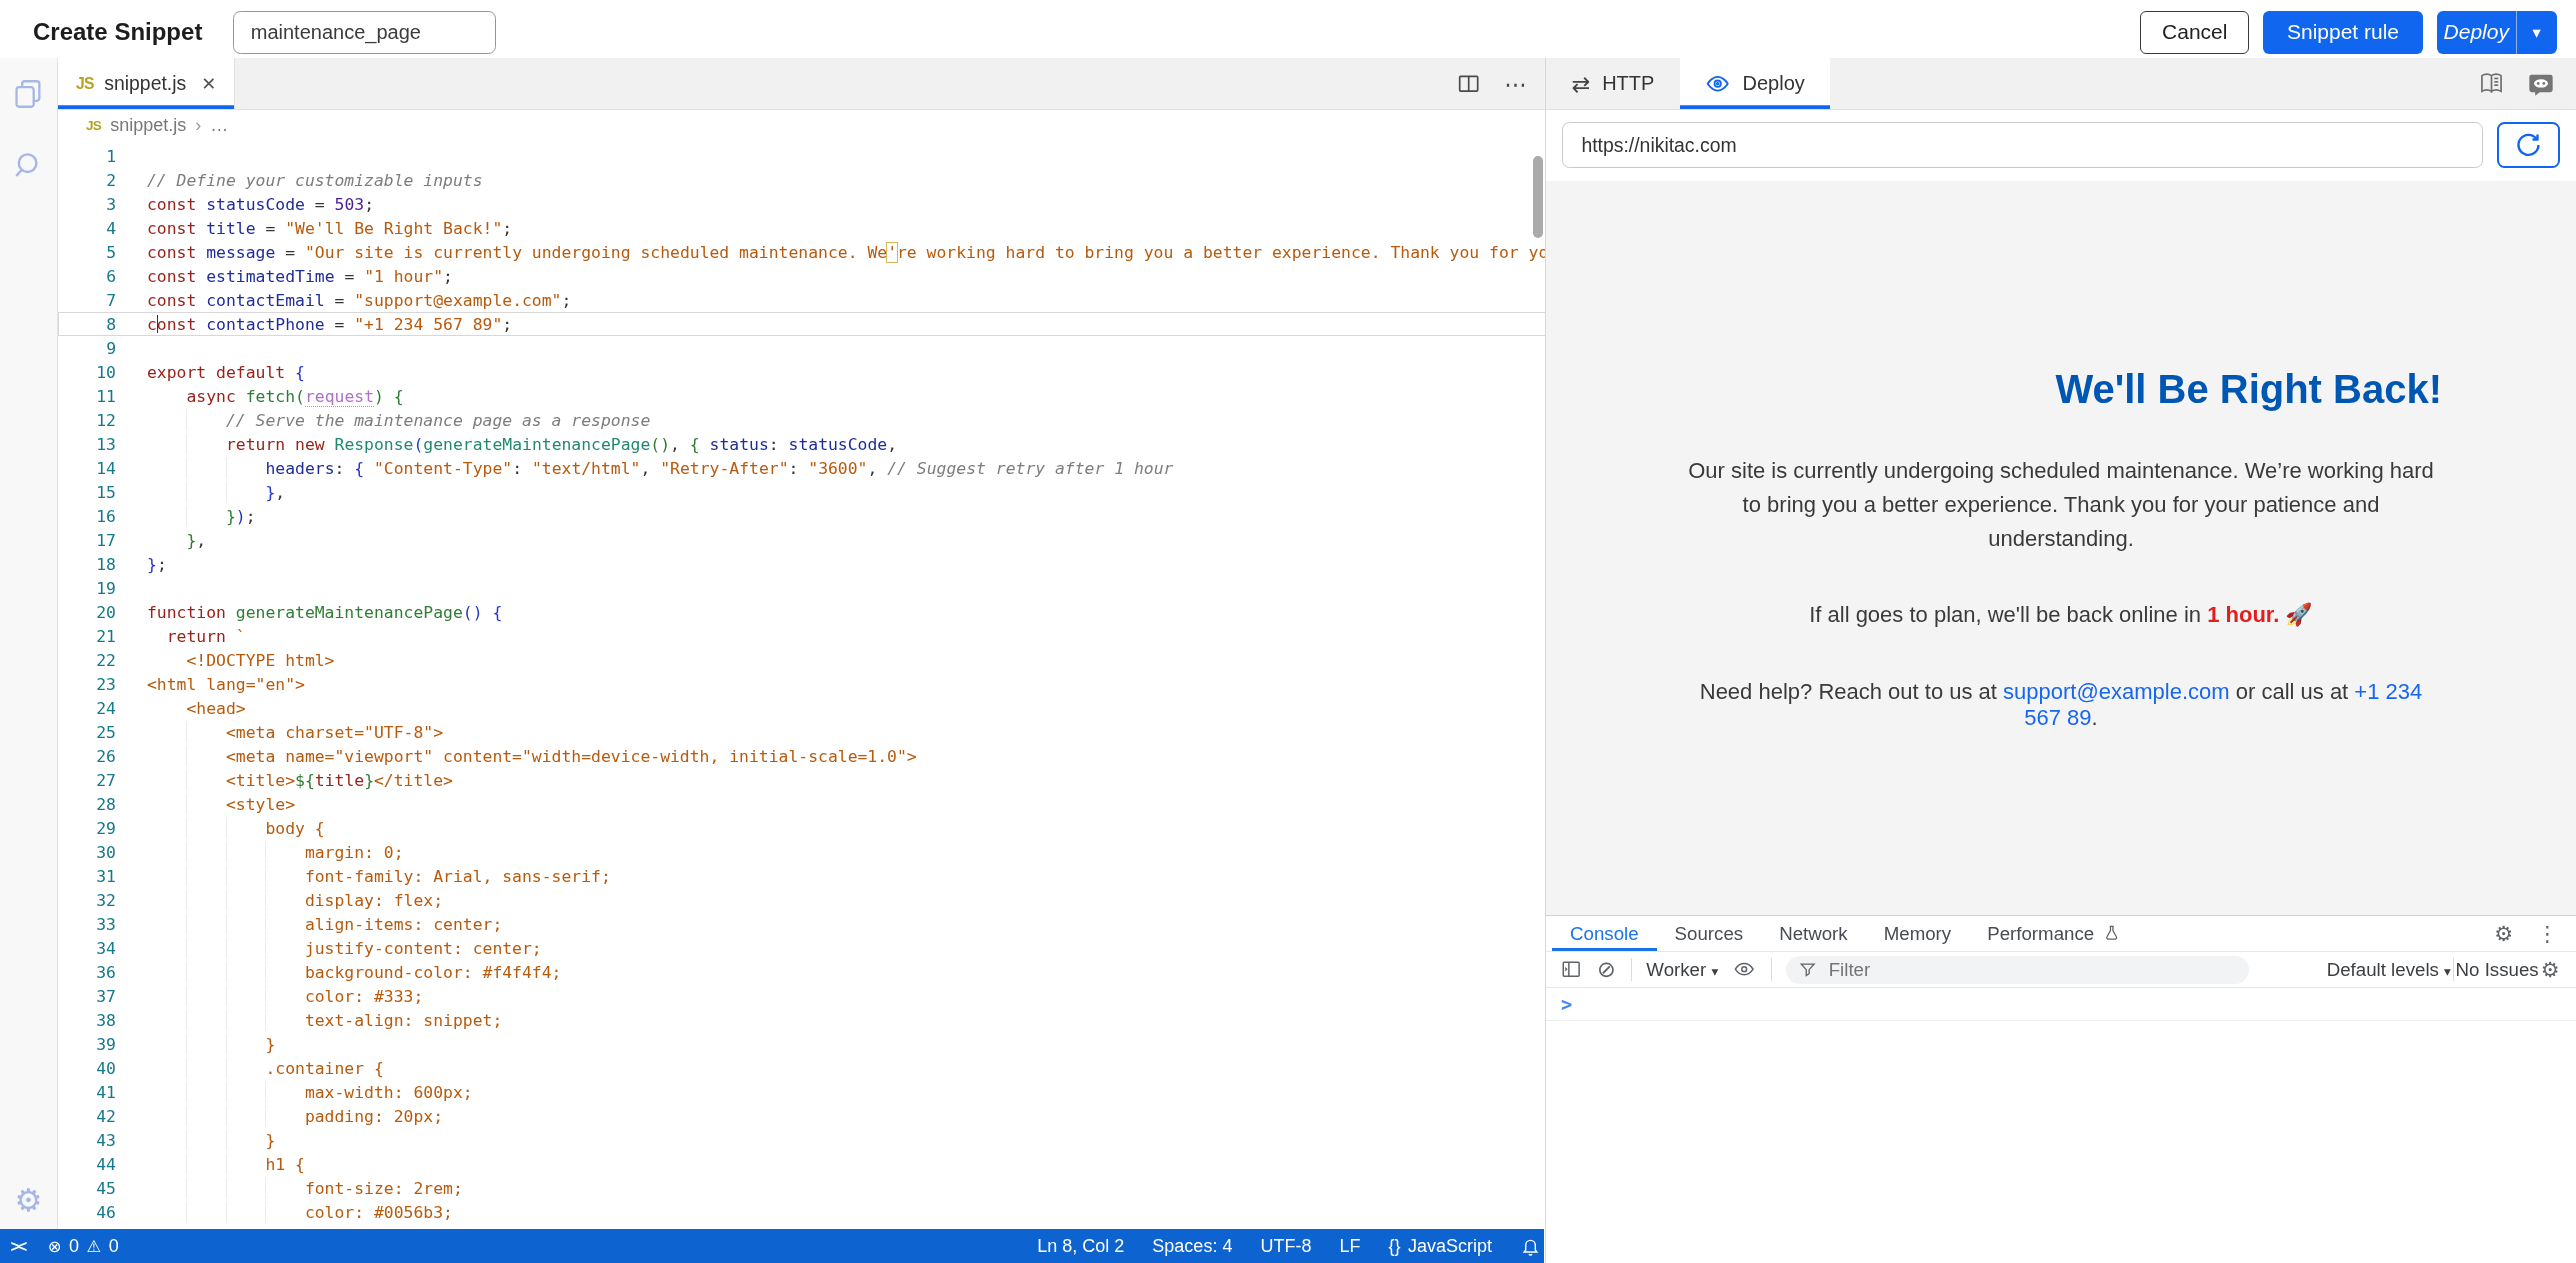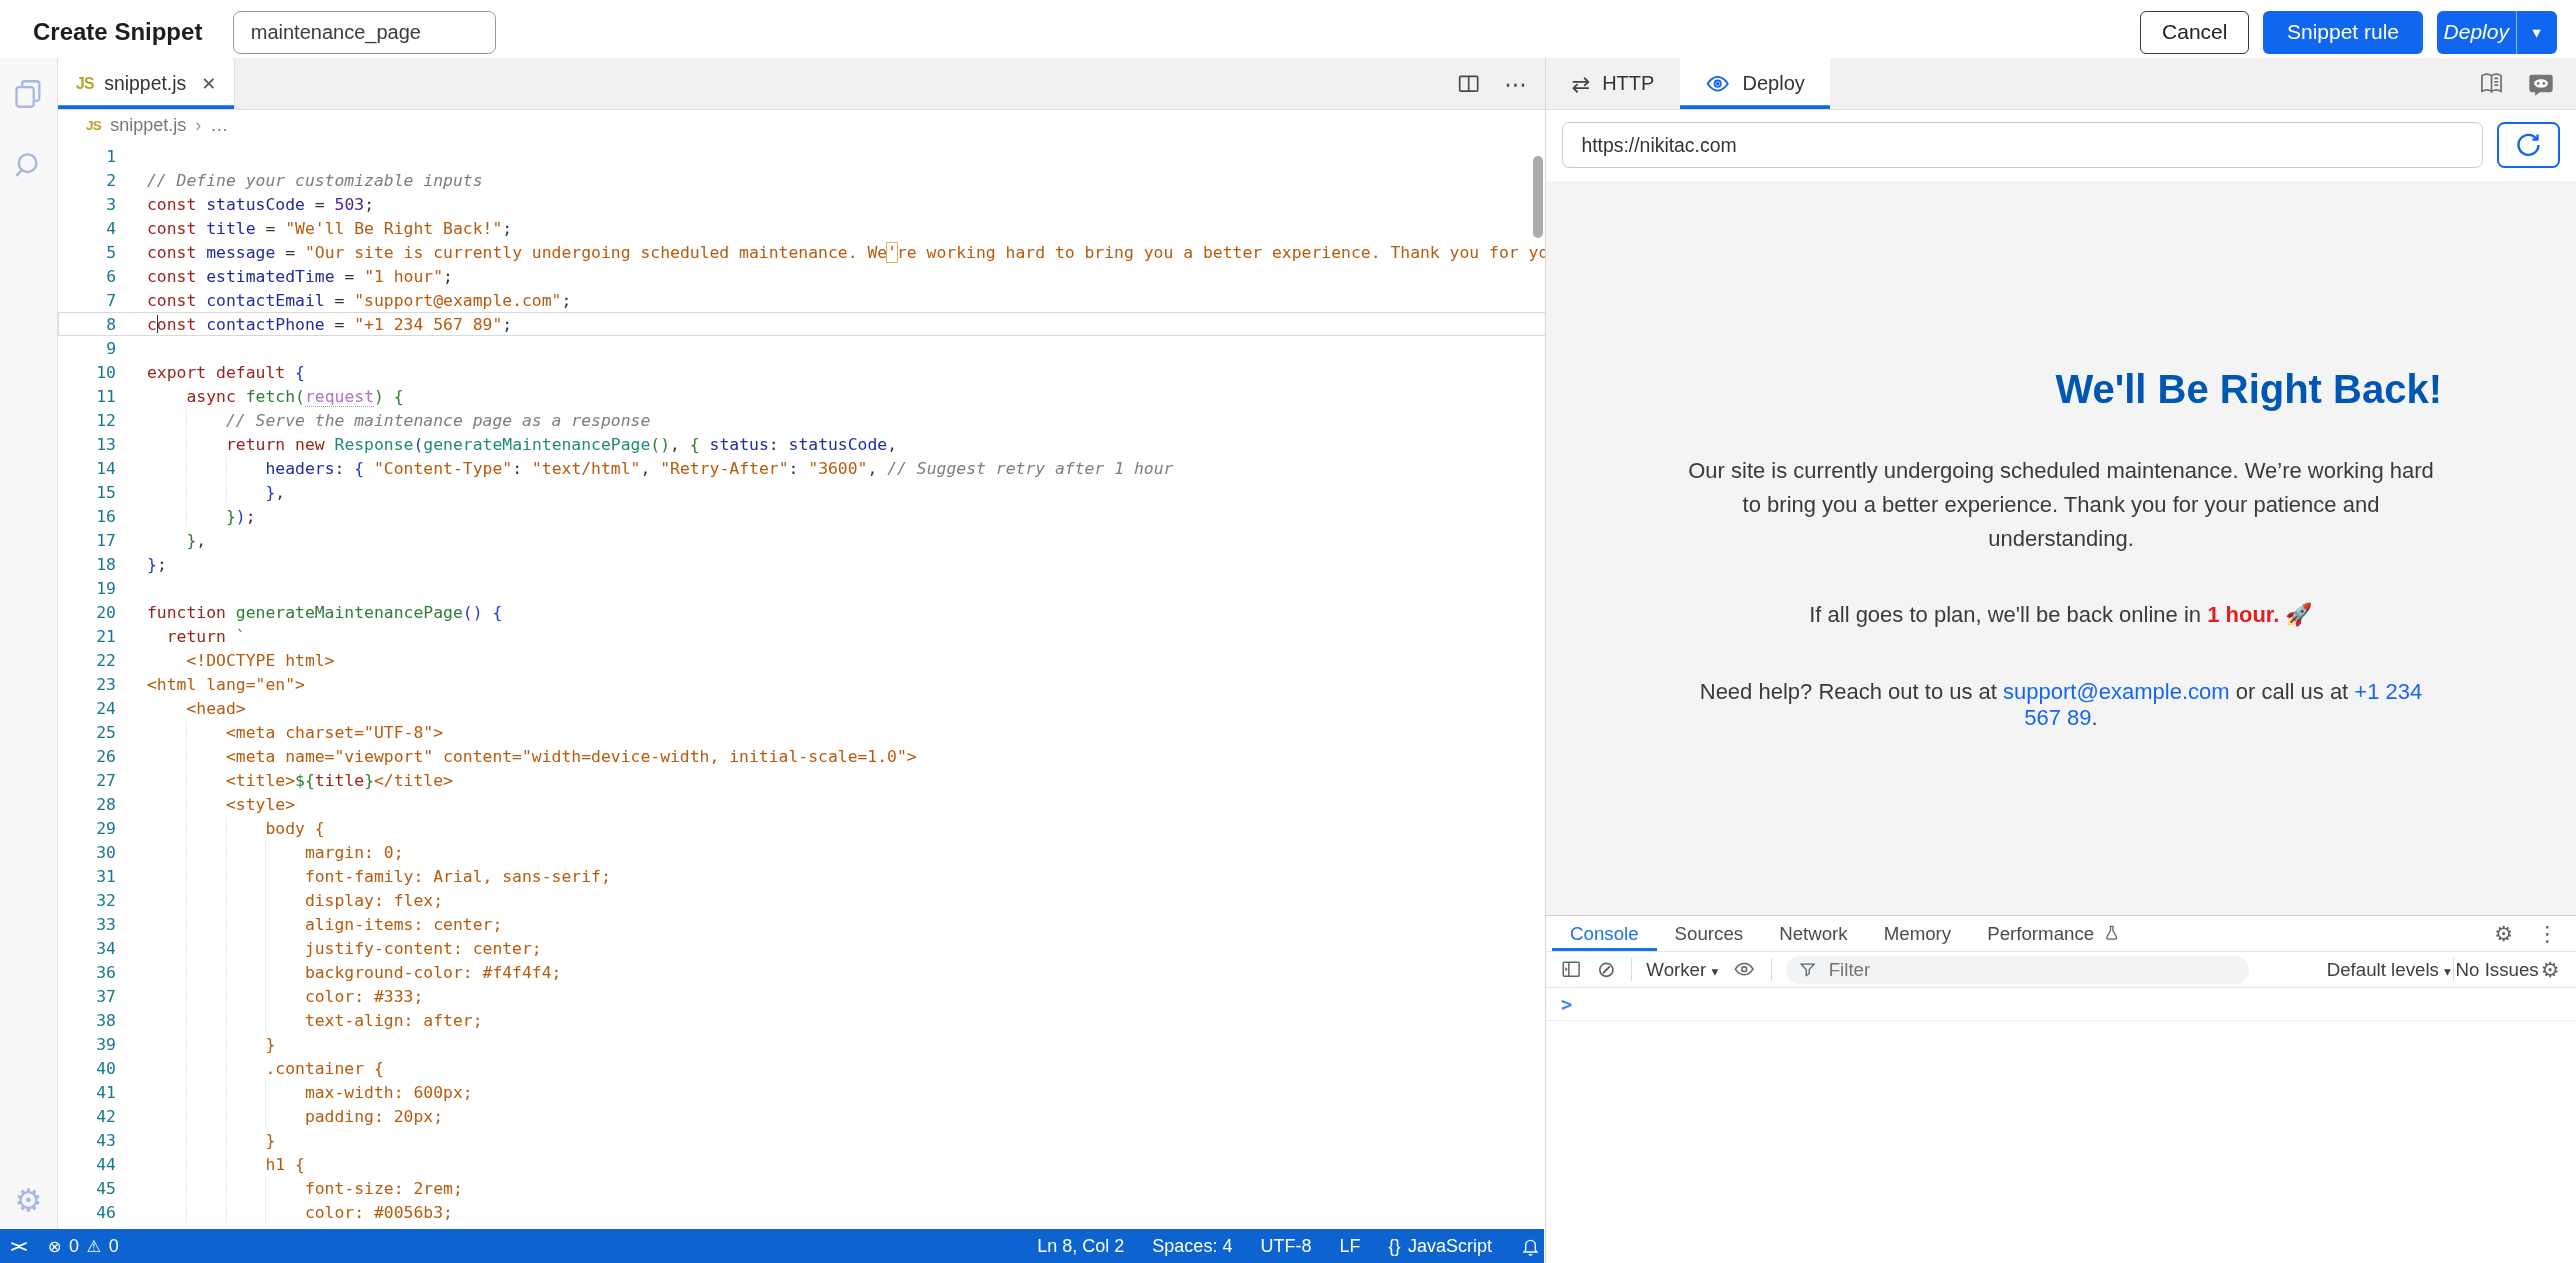--- a/index.html
+++ b/index.html
@@ -315,21 +315,21 @@
           <div class="cline">
             <span class="gut">36</span>
             <span class="ctext"><span class="tk-tp">                background-color: #f4f4f4;</span><i class="guide" style="left: 4ch;"></i><i class="guide" style="left: 8ch;"></i><i class="guide" style="left: 12ch;"></i></span>
           </div>
           <div class="cline">
             <span class="gut">37</span>
             <span class="ctext"><span class="tk-tp">                color: #333;</span><i class="guide" style="left: 4ch;"></i><i class="guide" style="left: 8ch;"></i><i class="guide" style="left: 12ch;"></i></span>
           </div>
           <div class="cline">
             <span class="gut">38</span>
-            <span class="ctext"><span class="tk-tp">                text-align: after;</span><i class="guide" style="left: 4ch;"></i><i class="guide" style="left: 8ch;"></i><i class="guide" style="left: 12ch;"></i></span>
+            <span class="ctext"><span class="tk-tp">                text-align: snippet;</span><i class="guide" style="left: 4ch;"></i><i class="guide" style="left: 8ch;"></i><i class="guide" style="left: 12ch;"></i></span>
           </div>
           <div class="cline">
             <span class="gut">39</span>
             <span class="ctext"><span class="tk-tp">            }</span><i class="guide" style="left: 4ch;"></i><i class="guide" style="left: 8ch;"></i></span>
           </div>
           <div class="cline">
             <span class="gut">40</span>
             <span class="ctext"><span class="tk-tp">            .container {</span><i class="guide" style="left: 4ch;"></i><i class="guide" style="left: 8ch;"></i></span>
           </div>
           <div class="cline">

